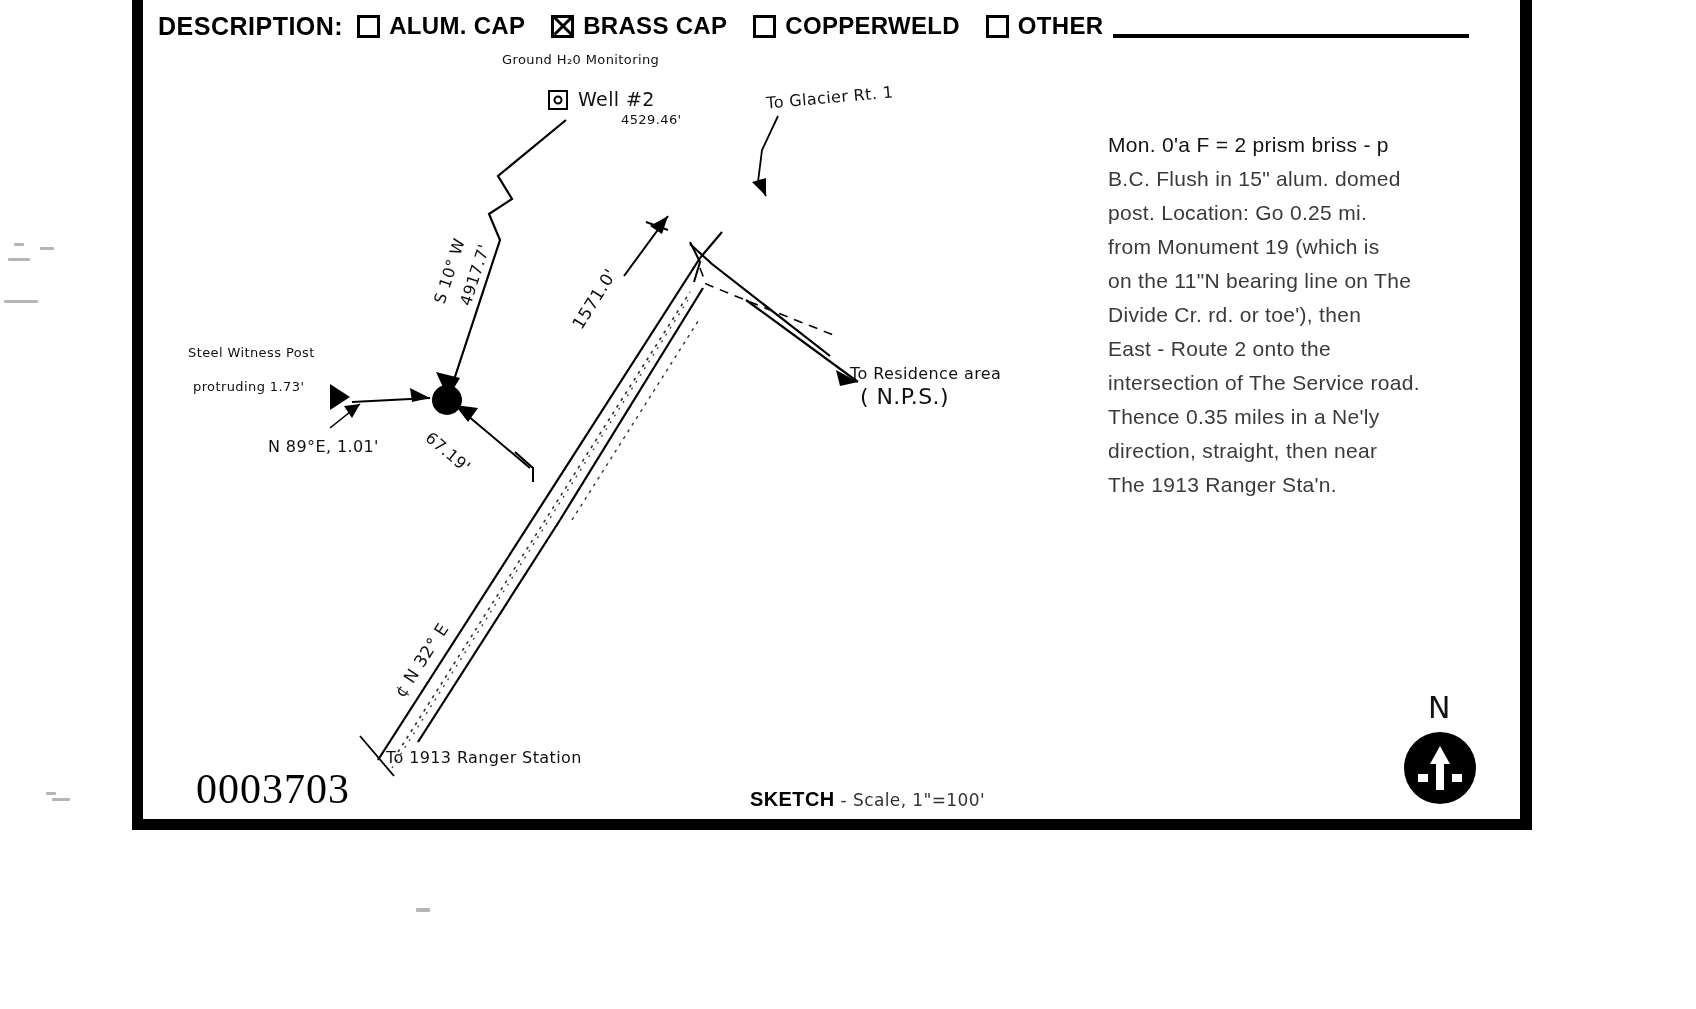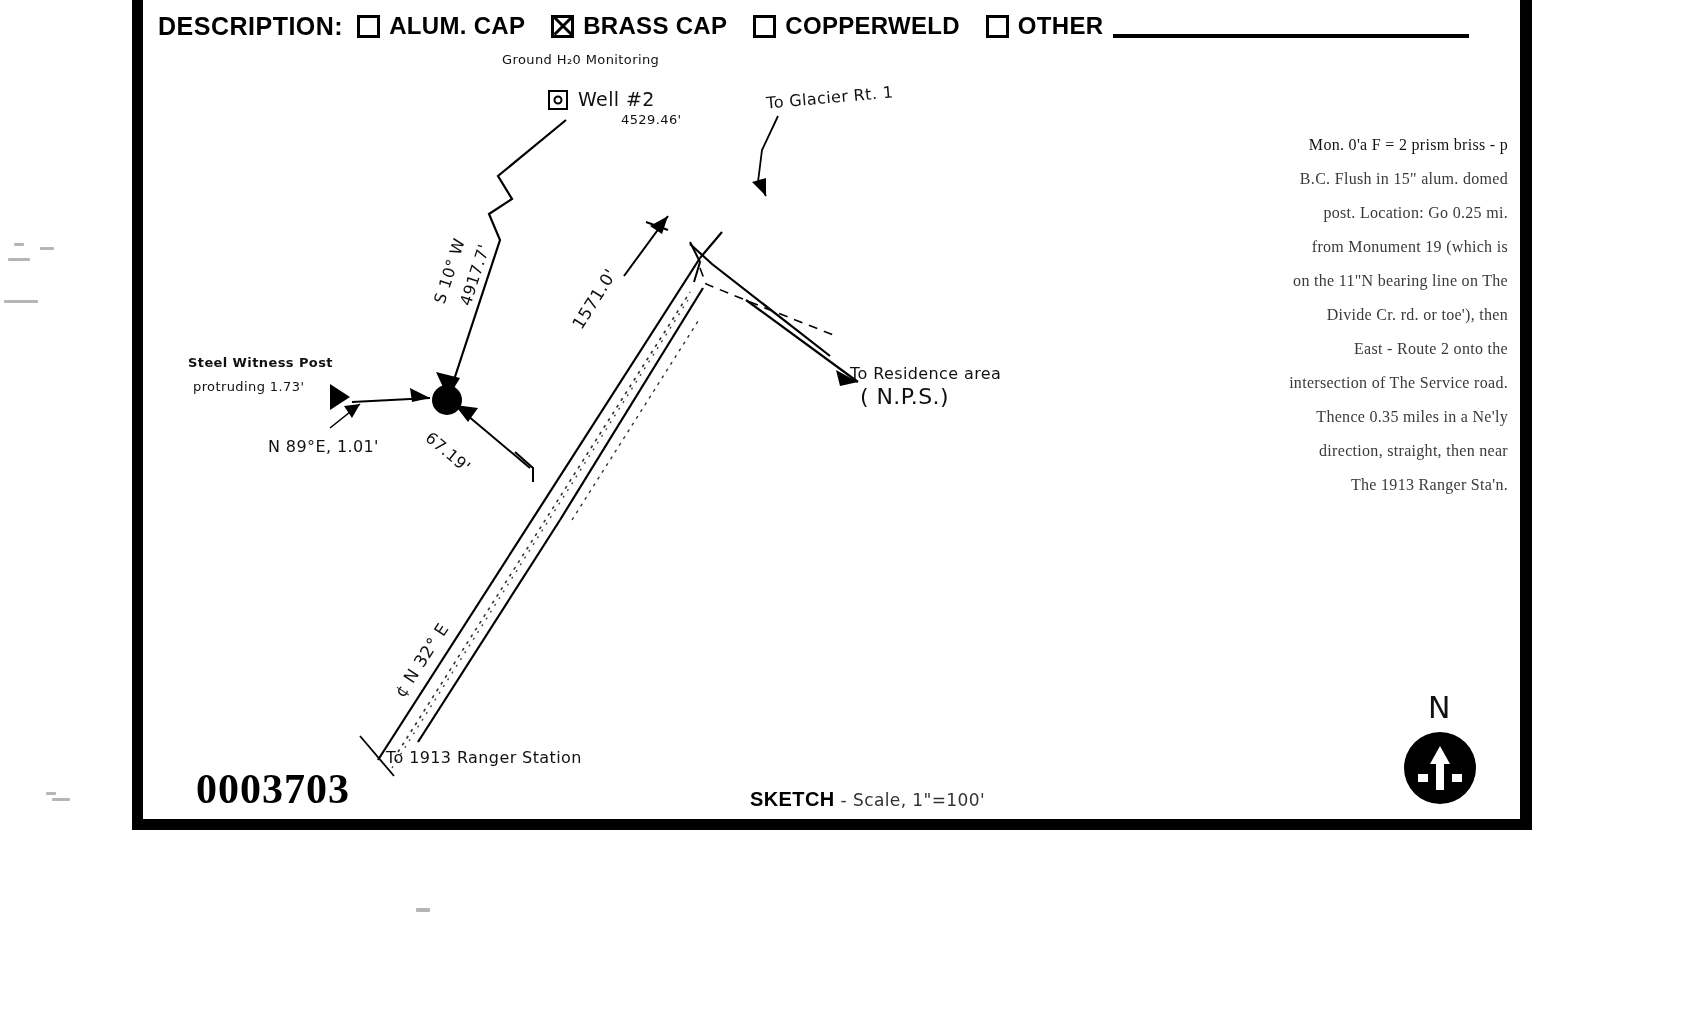--- a/index.html
+++ b/index.html
@@ -162,21 +162,21 @@
     width: 1696px; height: 1009px;
     pointer-events: none;
   }
 
   
   .doc-id {
     position: absolute;
     left: 196px;
     top: 765px;
     font-family: "Liberation Serif", serif;
-    font-weight: bold;
+    font-weight: normal;
     font-size: 42px;
     letter-spacing: 1px;
     color: #000;
   }
 
   
   .sketch-caption {
     position: absolute;
     left: 750px;
     top: 788px;
@@ -242,27 +242,26 @@
   }
 
   
   .note-block {
     position: absolute;
     left: 1108px;
     top: 128px;
     width: 400px;
   }
   .note-line {
-    font-family: Liberation Serif, serif;
-    font-size: 16px;
+    font-family: Liberation Sans, sans-serif;
+    font-size: 21px;
     line-height: 34px;
     color: #3a3a3a;
     white-space: nowrap;
     letter-spacing: 0.3px;
-    text-align: right;
   }
   .note-line.strong { color: #141414; }
 
   .rot { transform-origin: left top; }
 </style>
 </head>
 <body>
 
 <div id="scan">
 
@@ -350,21 +349,21 @@
   <div class="mon-dot" style="left:432px; top:385px;"></div>
 
   <div class="tri" style="left:330px; top:384px;"></div>
 
   <div class="well-sym" style="left:548px; top:90px;"></div>
 
   <div class="hw small" style="left:502px; top:52px;">Ground H₂0 Monitoring</div>
   <div class="hw" style="left:578px; top:88px; font-size:19px;">Well #2</div>
   <div class="hw small" style="left:584px; top:112px;margin-left:37px;">4529.46'</div>
 
-  <div class="hw small" style="left:188px; top:355px;font-weight:bold;">Steel Witness Post</div>
+  <div class="hw small" style="left:188px; top:345px;">Steel Witness Post</div>
   <div class="hw small" style="left:186px; top:379px;margin-left:7px;">protruding 1.73'</div>
 
   <div class="hw small" style="left:268px; top:437px; font-size:16px;">N 89°E, 1.01'</div>
 
   <div class="hw rot" style="left:430px; top:300px; transform:rotate(-72deg); font-size:16px;">S 10° W</div>
   <div class="hw rot" style="left:456px; top:302px; transform:rotate(-72deg); font-size:16px;">4917.7'</div>
 
   <div class="hw rot" style="left:568px; top:322px; transform:rotate(-58deg); font-size:17px;">1571.0'</div>
 
   <div class="hw rot" style="left:434px; top:428px; transform:rotate(40deg); font-size:16px;">67.19'</div>

